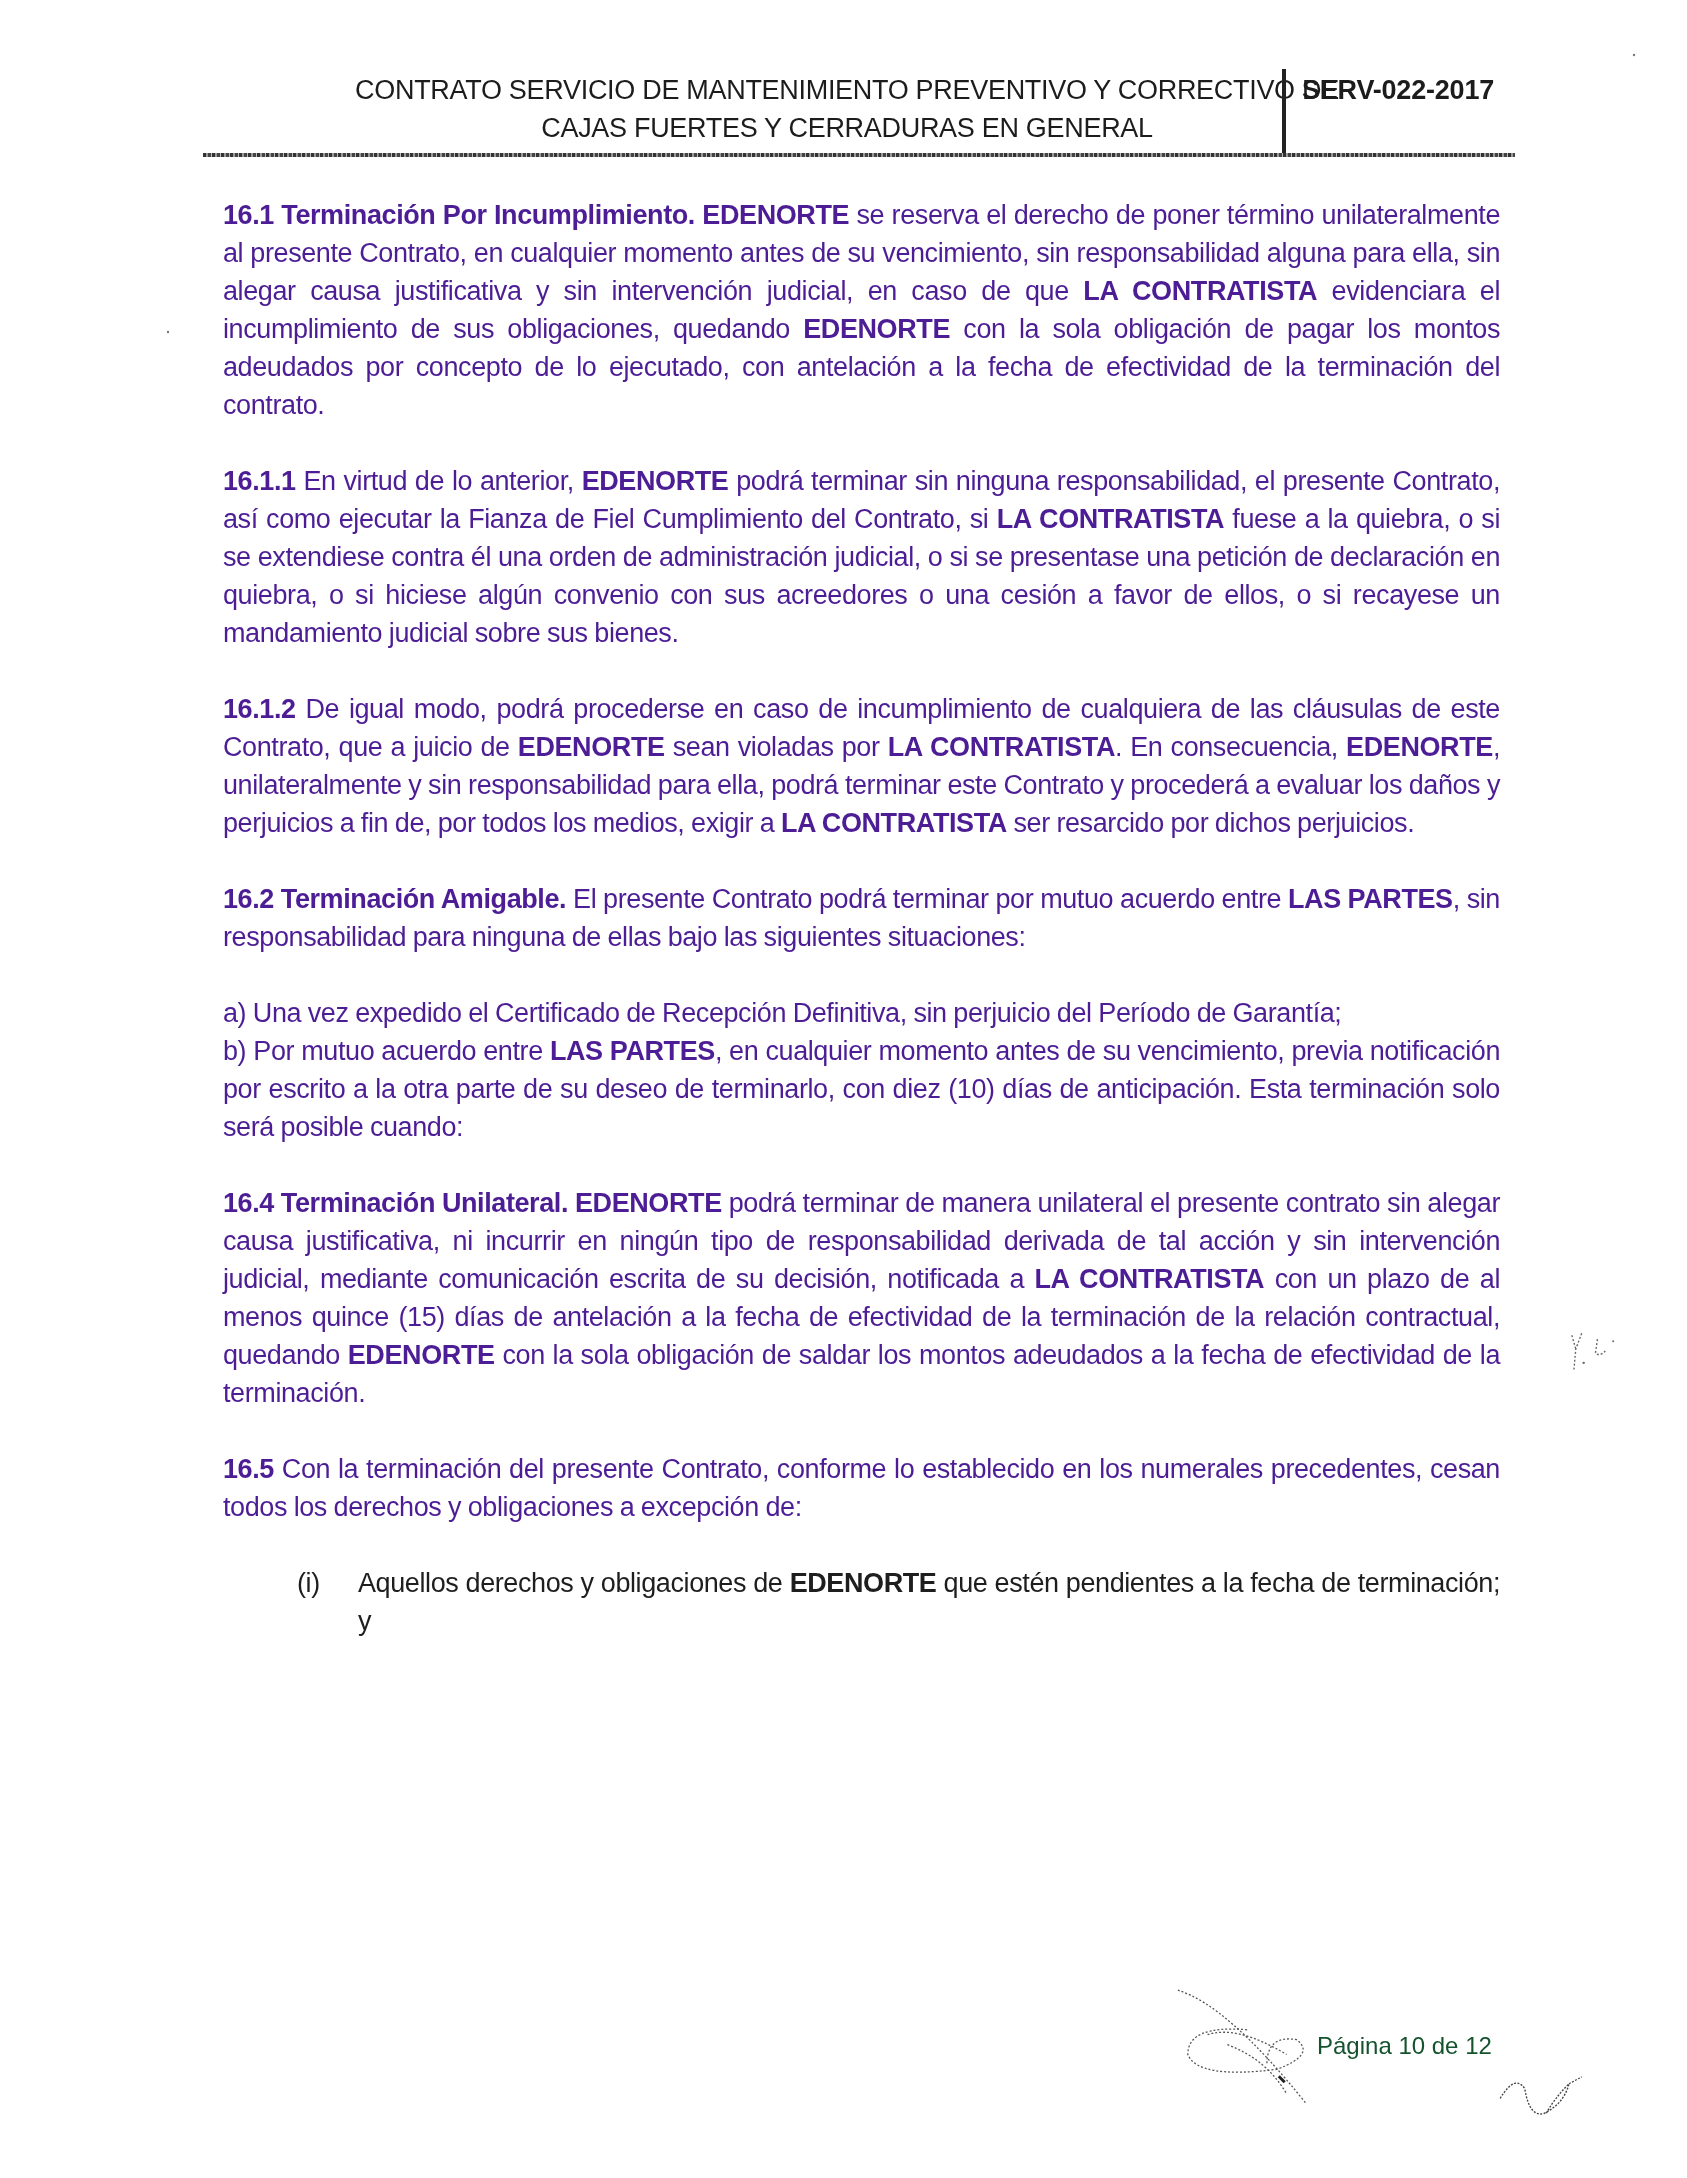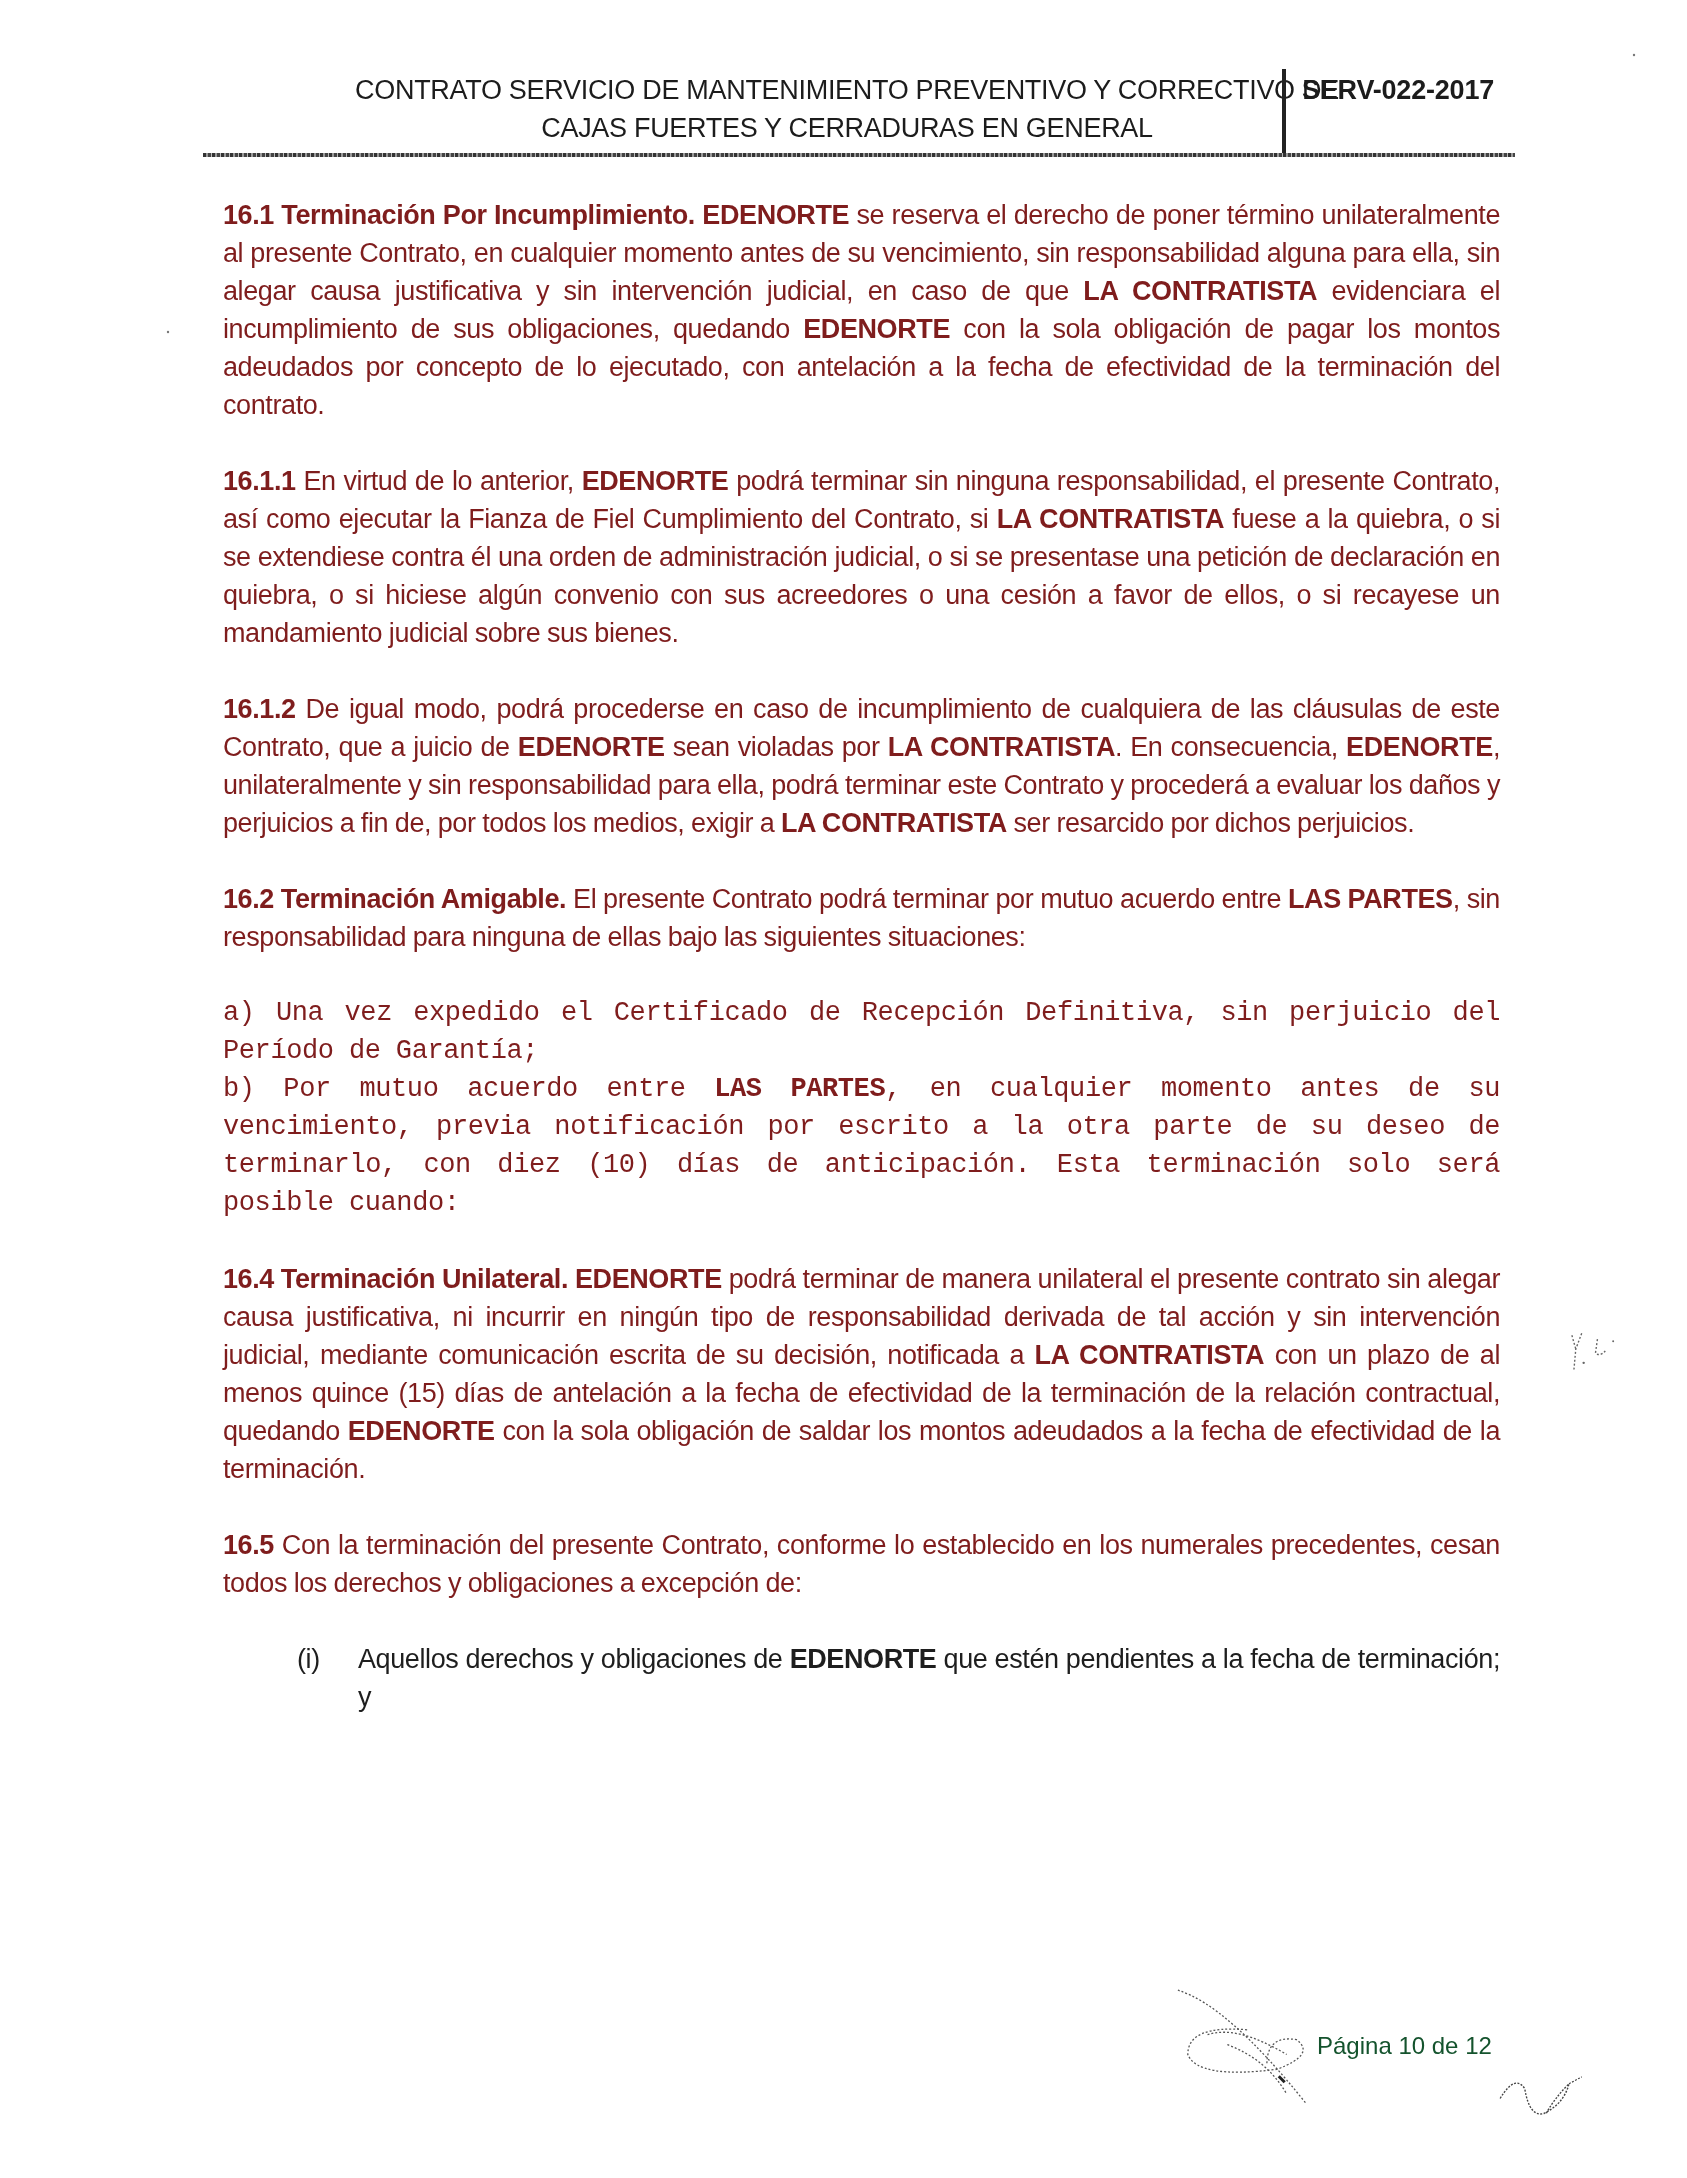--- a/index.html
+++ b/index.html
@@ -25,25 +25,25 @@
   }
   .header-rule {
     position: absolute; left: 0; top: 94px; width: 1312px; height: 4px;
     background: repeating-linear-gradient(90deg, #333 0 3px, #999 3px 5px, #444 5px 8px, #bbb 8px 9px);
   }
 
   
   .body { position: absolute; left: 223px; top: 196px; width: 1277px; }
   .para {
     font-size: 27px; line-height: 38px; text-align: justify; margin: 0 0 38px 0;
-    letter-spacing: -0.4px; word-spacing: -0.5px; color: #7f1d1d;
+    letter-spacing: -0.4px; word-spacing: -0.5px; color: #4c1d95;
   }
   .para b { font-weight: bold; }
   .tight { margin-bottom: 0; }
-  .item-list { margin: 0 0 38px 0; font-family: Liberation Mono, monospace; }
+  .item-list { margin: 0 0 38px 0; }
   .sub-item {
     display: flex; font-size: 27px; line-height: 38px; letter-spacing: -0.4px;
     word-spacing: -0.5px; color: #1e1e1e; margin-left: 74px;
   }
   .sub-item .marker { width: 61px; flex: 0 0 61px; }
   .sub-item .text { text-align: justify; flex: 1; }
 
   
   .page-number {
     position: absolute; left: 1317px; top: 2032px; font-size: 24px; color: #14532d;

